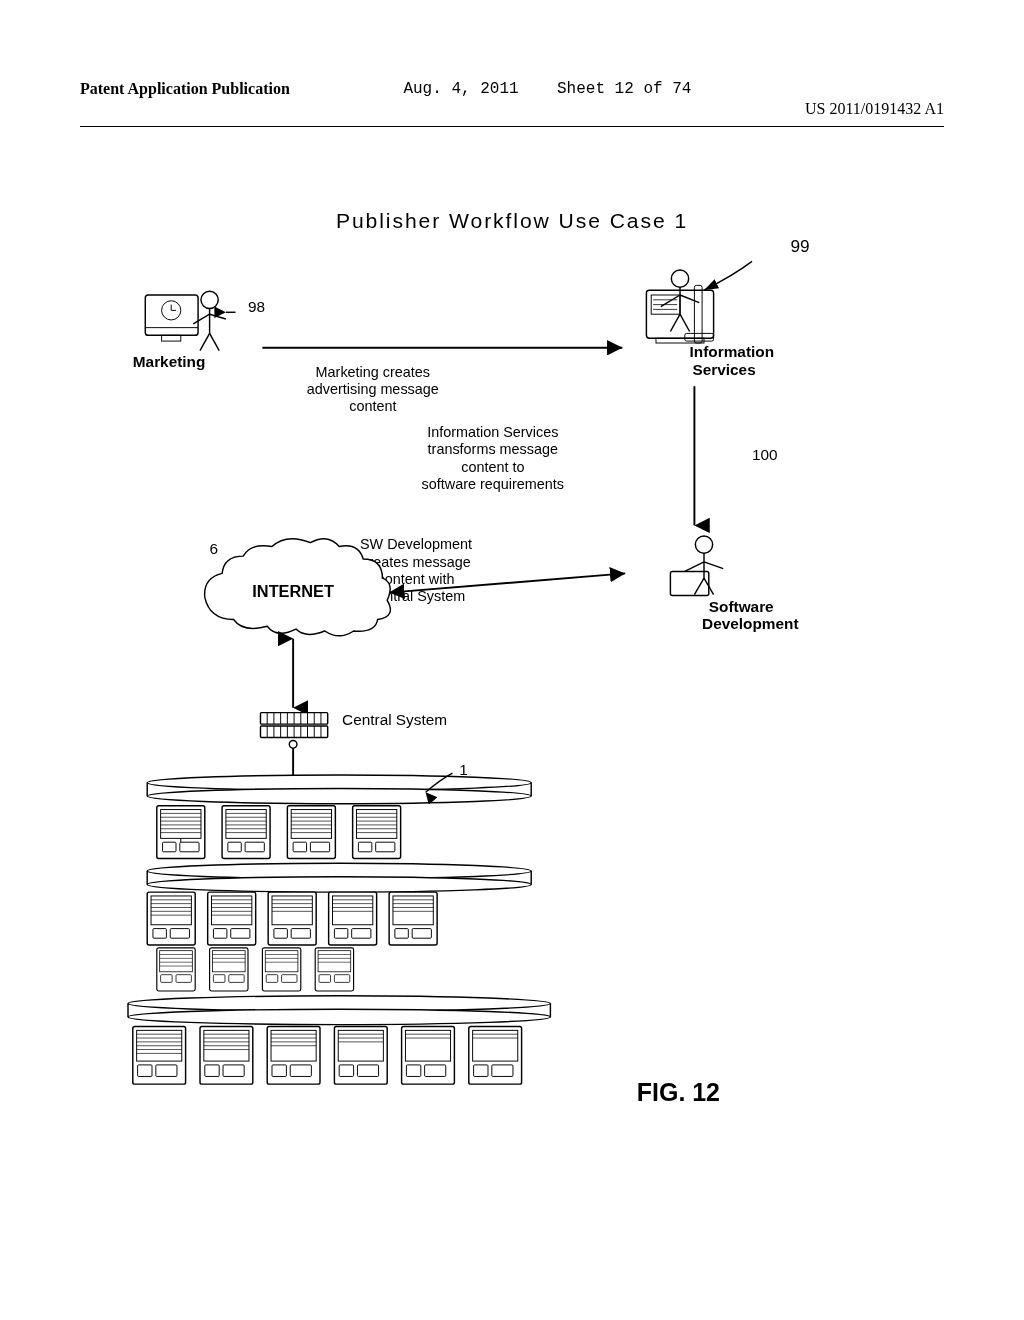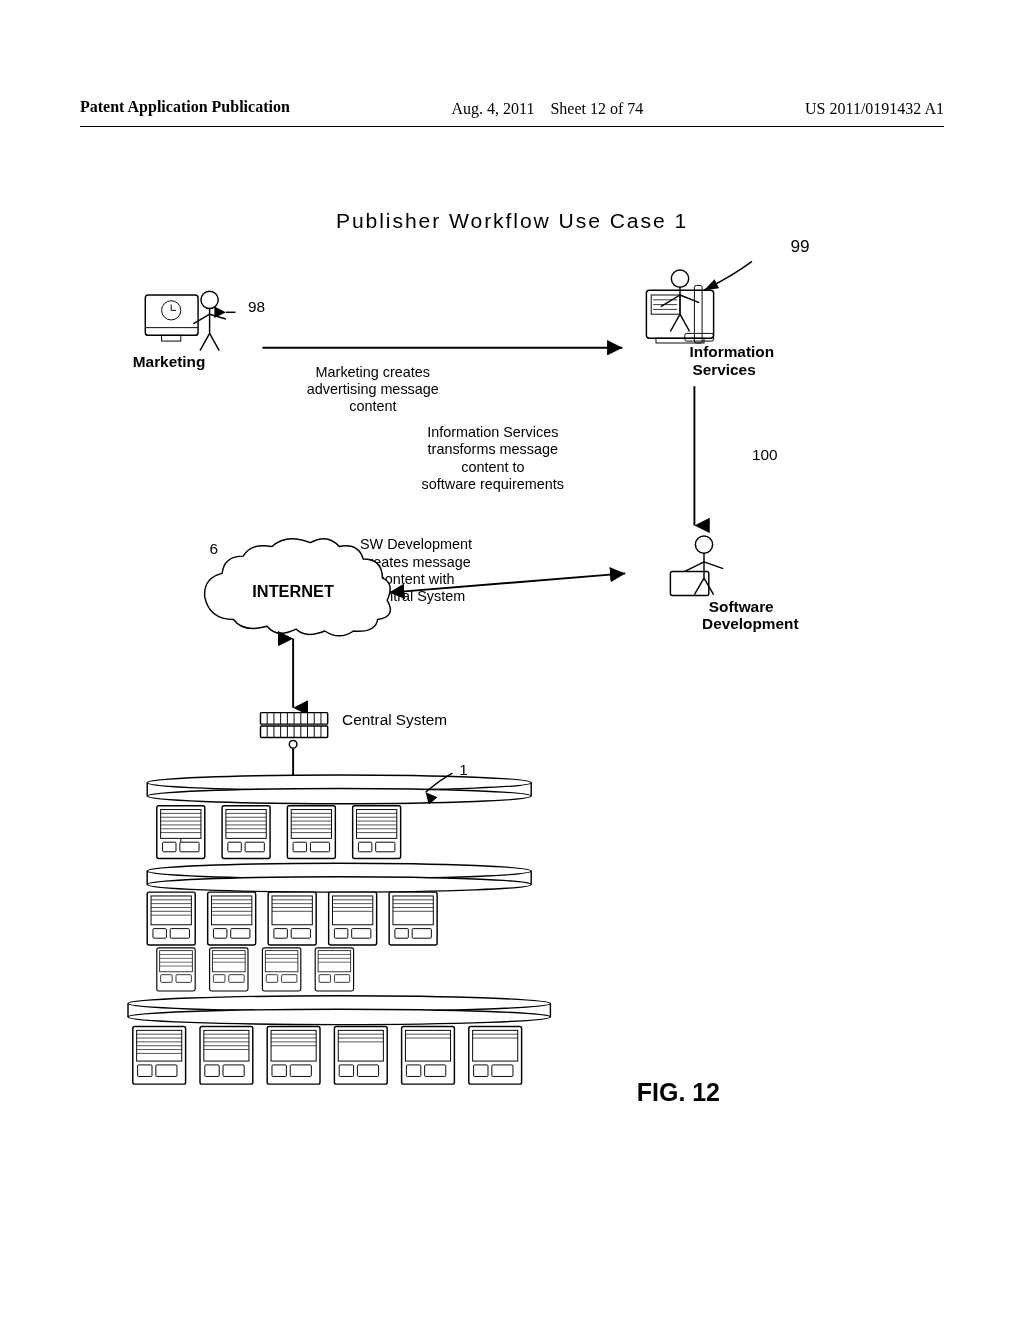--- a/index.html
+++ b/index.html
@@ -13,33 +13,34 @@
     }
     .page {
       width: 1024px;
       height: 1320px;
       position: relative;
       padding: 60px 80px;
     }
     .header {
       display: flex;
       justify-content: space-between;
-      align-items: flex-end;
+      align-items: center;
       border-bottom: 1px solid #000;
       padding-bottom: 8px;
       margin-bottom: 40px;
     }
     .header-left {
       font-size: 16px;
       font-weight: bold;
       line-height: 1.4;
     }
     .header-center {
       font-size: 16px;
       text-align: center;
+      font-family: Liberation Mono, monospace;
     }
     .header-right {
       font-size: 16px;
       text-align: right;
       margin-top: 40px;
     }
     .diagram-area {
       position: relative;
       width: 100%;
       height: 1120px;

